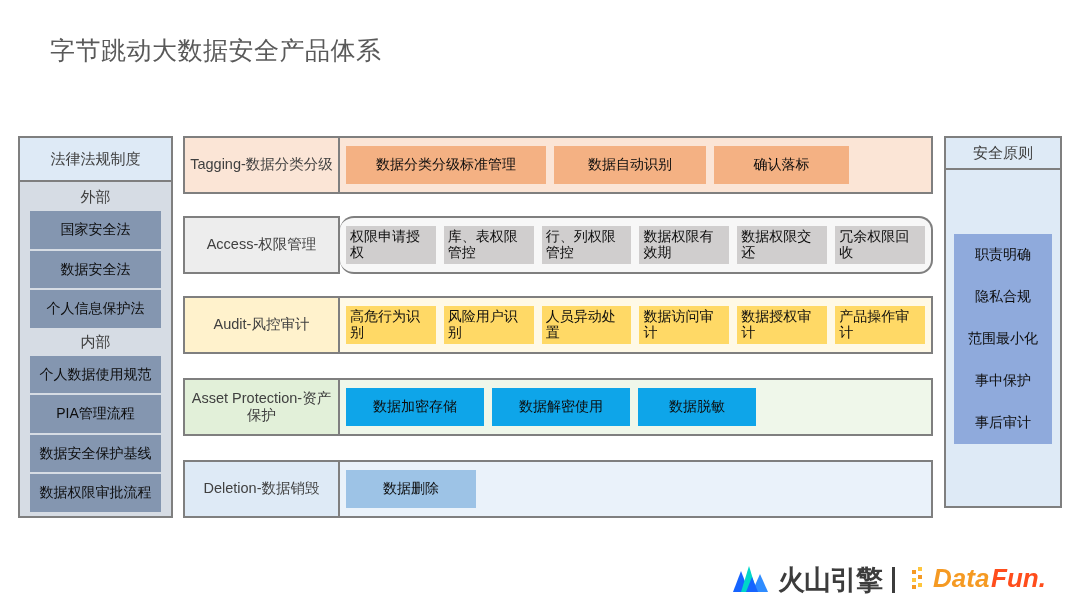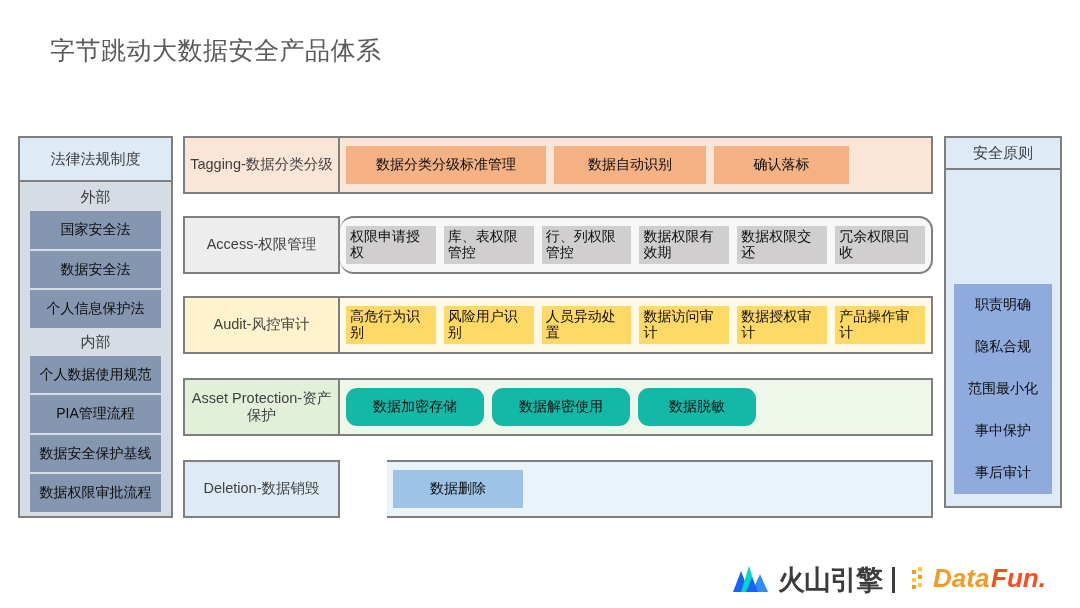--- a/index.html
+++ b/index.html
@@ -110,21 +110,21 @@
   #right-sidebar-body {
     box-sizing: border-box;
     width: 100%;
     height: 338px;
     border: 2px solid #7F7F7F;
     border-top: none;
     background: #DEEAF6;
     padding: 14px 8px 12px 8px;
     display: flex;
     flex-direction: column;
-    justify-content: flex-end;
+    justify-content: center;
   }
   .right-chip {
     background: #8FAADC;
     color: #0d0d0d;
     font-size: 14px;
     text-align: center;
     line-height: 1.12;
     display: flex;
     align-items: center;
     justify-content: center;
@@ -189,21 +189,21 @@
   .r-acc   .row-label { background: #EDEDED; }
   .r-acc   .row-track { background: #F7F7F7; border-radius: 14px; }
   .r-acc   .chip      { background: #D0CECE; }
 
   .r-aud   .row-label { background: #FFF2CC; }
   .r-aud   .row-track { background: #FFF9E6; }
   .r-aud   .chip      { background: #FFD966; }
 
   .r-ast   .row-label { background: #E2F0D9; }
   .r-ast   .row-track { background: #EFF7EA; }
-  .r-ast   .chip      { background: #14b8a6; border-radius: 11px; }
+  .r-ast   .chip      { background: #0ea5e9; }
 
   .r-del   .row-label { background: #DEEAF6; }
   .r-del   .row-track { background: #EAF2FA; }
   .r-del   .chip      { background: #9DC3E6; }
 
   
   #footer-logos {
     position: absolute;
     left: 730px;
     top: 558px;
@@ -306,21 +306,21 @@
 
 <div class="row r-ast" style="top:378px;">
   <div class="row-label">Asset Protection-资产保护</div>
   <div class="row-track">
     <div class="chip" style="width:138px;">数据加密存储</div>
     <div class="chip" style="width:138px;">数据解密使用</div>
     <div class="chip" style="width:118px;">数据脱敏</div>
   </div>
 </div>
 
-<div class="row r-del" style="top:460px;gap:47px;">
+<div class="row r-del" style="top:460px;">
   <div class="row-label">Deletion-数据销毁</div>
   <div class="row-track">
     <div class="chip" style="width:130px;">数据删除</div>
   </div>
 </div>
 
 <div id="footer-logos">
 
   <div id="volcano-logo">
     <span>

